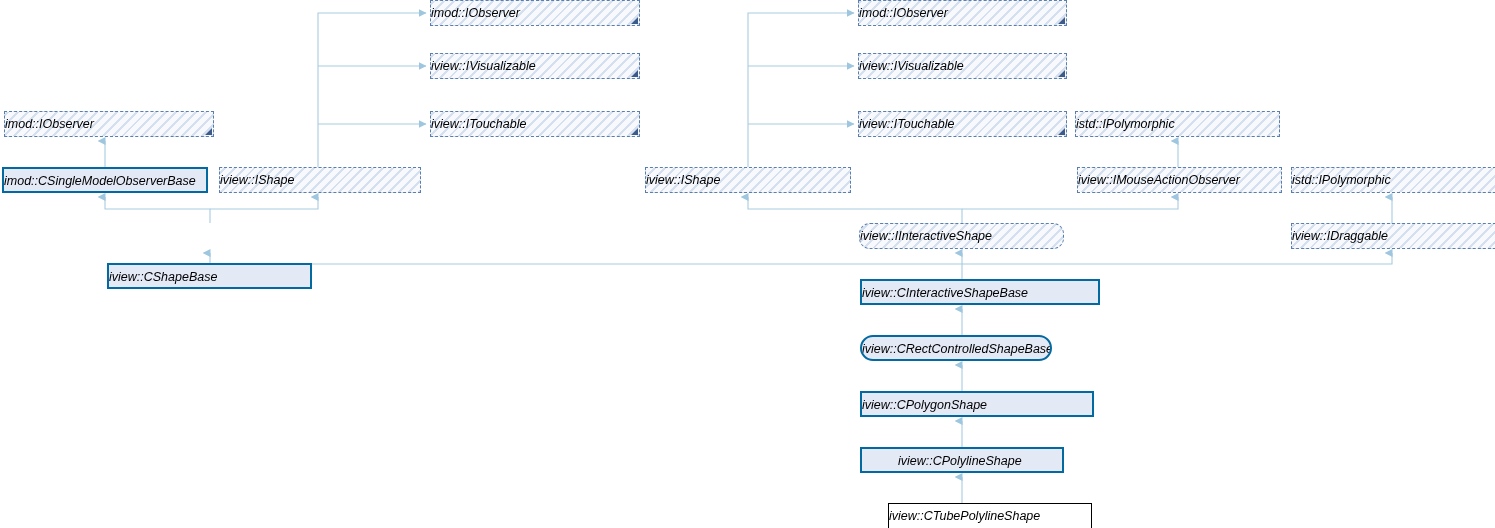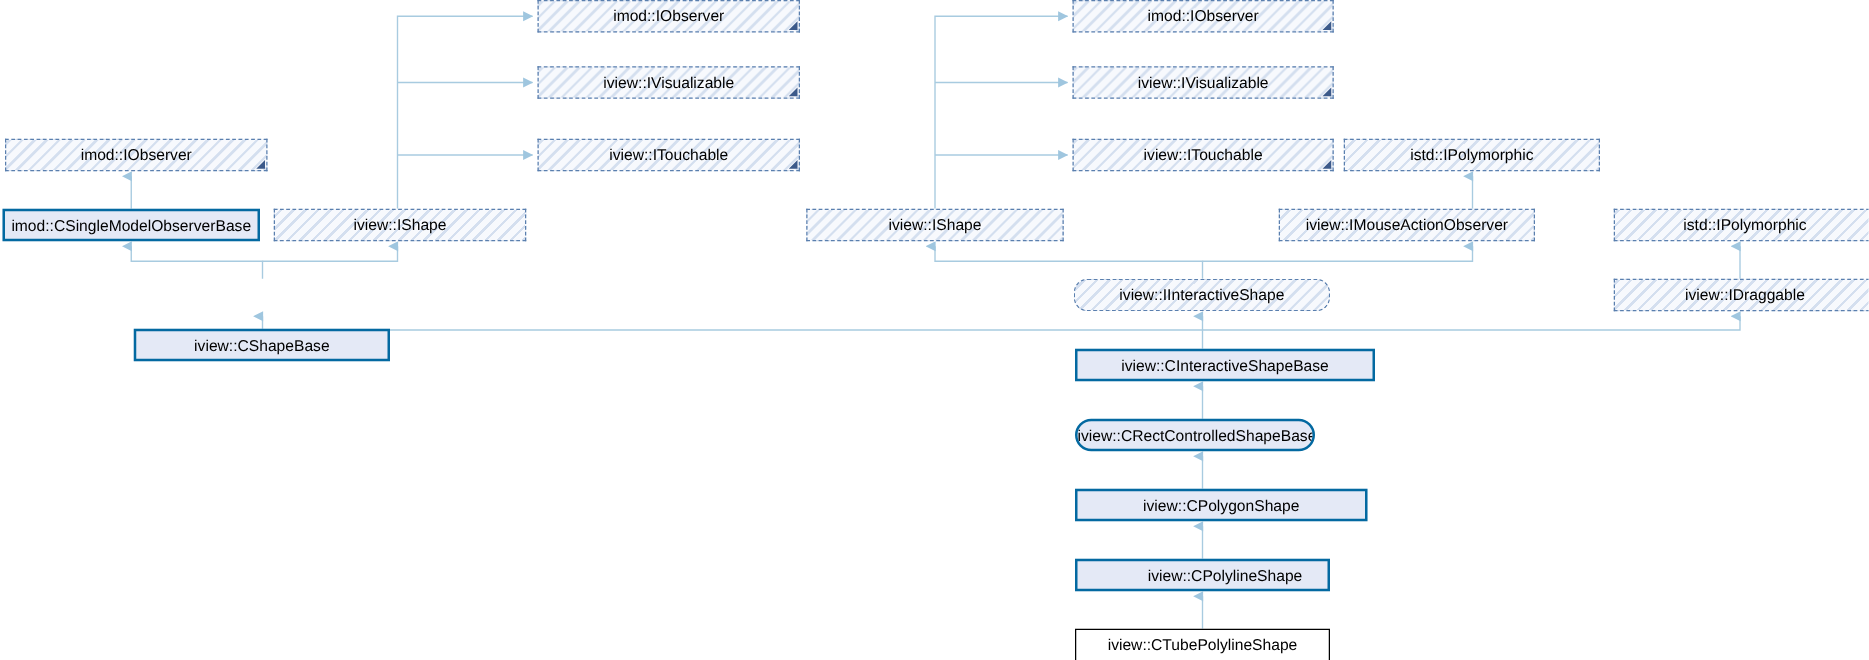--- a/index.html
+++ b/index.html
@@ -23,25 +23,26 @@
     top: 0;
     width: 1495px;
     height: 528px;
     pointer-events: none;
   }
   .node {
     position: absolute;
     box-sizing: border-box;
     height: 26px;
     line-height: 24px;
-    text-align: center;
+    text-align: left;
     font-size: 12.5px;
     color: #000000;
     white-space: nowrap;
     overflow: hidden;
+    font-style: italic;
   }
   
   .node.abstract {
     border: 1px dashed #5a7fae;
     background-color: #f7f9fd;
     background-image: repeating-linear-gradient(
         -45deg,
         rgba(140,170,210,0.33) 0px,
         rgba(140,170,210,0.33) 2px,
         rgba(255,255,255,0) 2px,
@@ -49,20 +50,21 @@
   }
   
   .node.concrete {
     border: 2px solid #0369a1;
     background: #e4e9f6;
   }
   
   .node.focus {
     border: 1px solid #000000;
     background: #ffffff;
+    margin-left: 28px;
   }
   .node .label {
     display: block;
     position: relative;
     z-index: 2;
   }
   
   .corner-marker {
     position: absolute;
     right: 1px;
@@ -156,21 +158,21 @@
       </div>
       <div class="node concrete" style="left: 2px; top: 167px; width: 206px;">
         <span class="label">imod::CSingleModelObserverBase</span>
       </div>
       <div class="node abstract" style="left: 219px; top: 167px; width: 202px;">
         <span class="label">iview::IShape</span>
       </div>
       <div class="node abstract" style="left: 645px; top: 167px; width: 206px;">
         <span class="label">iview::IShape</span>
       </div>
-      <div class="node abstract" style="left: 1023px; top: 167px; width: 205px;">
+      <div class="node abstract" style="left: 1077px; top: 167px; width: 205px;">
         <span class="label">iview::IMouseActionObserver</span>
       </div>
       <div class="node abstract" style="left: 1291px; top: 167px; width: 210px;">
         <span class="label">istd::IPolymorphic</span>
       </div>
       <div class="node concrete" style="left: 107px; top: 223px; width: 205px; margin-top: 40px;">
         <span class="label">iview::CShapeBase</span>
       </div>
       <div class="node abstract" style="left: 859px; top: 223px; width: 205px; border-radius: 11px;">
         <span class="label">iview::IInteractiveShape</span>

